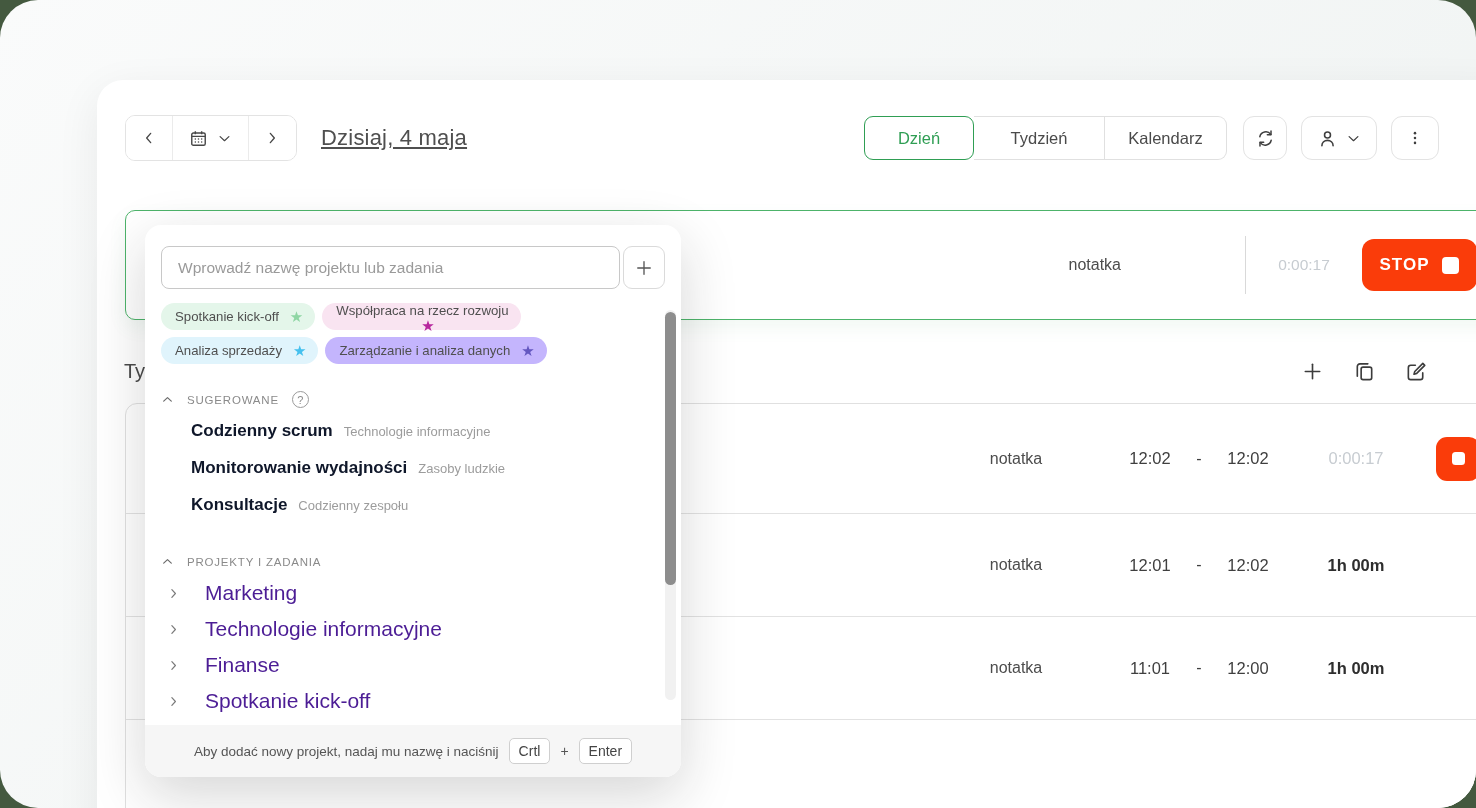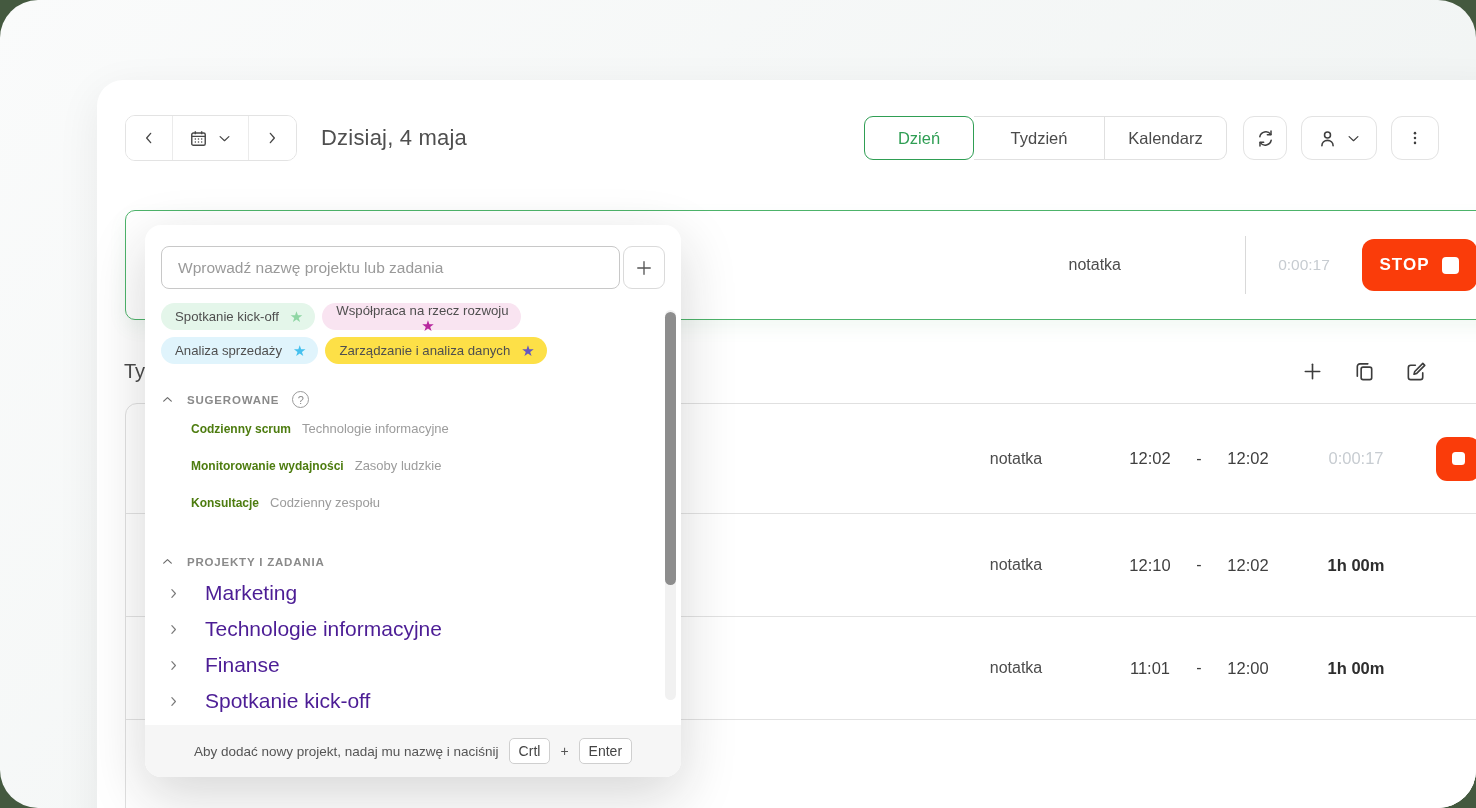--- a/index.html
+++ b/index.html
@@ -16,21 +16,21 @@
   
   .card-header { position: absolute; left: 28px; right: 77px; top: 35px; height: 46px;
                  display: flex; align-items: center; }
   .nav-group { display: flex; width: 172px; height: 46px; border: 1px solid #e3e3e3;
                border-radius: 10px; background: #fff; overflow: hidden; }
   .nav-seg { display: flex; align-items: center; justify-content: center; color: #474747;
              border-right: 1px solid #ebebeb; cursor: pointer; background: #fff; border-top:0; border-bottom:0; border-left:0; }
   .nav-seg:last-child { border-right: 0; }
   .nav-prev, .nav-next { width: 48px; }
   .nav-cal { width: 76px; gap: 9px; }
-  .page-title { margin-left: 24px; font-size: 22px; color: #4f4f4f; letter-spacing: .2px; }
+  .page-title { margin-left: 24px; font-size: 22px; color: #4f4f4f; letter-spacing: .2px; text-decoration: underline; }
   .flex-sp { flex: 1; }
 
   .view-tabs { display: flex; height: 44px; }
   .tab { display: flex; align-items: center; justify-content: center; background: #fff;
          border: 1px solid #e0e0e0; font-size: 16.5px; color: #4a4a4a; cursor: pointer; }
   .tab + .tab { border-left: 0; }
   .tab:first-child { border-radius: 9px 0 0 9px; }
   .tab:last-child  { border-radius: 0 9px 9px 0; }
   .tab.active { border: 1.6px solid #2f9e54; color: #2f9e54; border-radius: 9px; }
   .tab-day { width: 110px; } .tab-week { width: 131px; } .tab-cal { width: 122px; }
@@ -92,27 +92,27 @@
   .dd-input::placeholder { color: #9a9a9a; }
   .dd-add { width: 42px; height: 43px; border: 1px solid #dadada; border-radius: 9px; background: #fff;
             display: flex; align-items: center; justify-content: center; color: #555; cursor: pointer; }
   .dd-tags { margin-top: 14px; display: flex; flex-wrap: wrap; gap: 7px 7px; width: 470px; }
   .tag { height: 27px; display: inline-flex; align-items: center; padding: 0 12px 0 14px;
          border-radius: 13.5px; font-size: 13.2px; color: #4f4f4f; cursor: pointer; }
   .tag .star { margin-left: 11px; font-size: 15px; line-height: 1; }
 
   .dd-sec-h { display: flex; align-items: center; margin-top: 27px; cursor: pointer; }
   .dd-sec-h .chev { color: #6a6a6a; display: flex; }
-  .dd-sec-h .sec-label { margin-left: 13px; font-size: 11.5px; font-weight: 700;
+  .dd-sec-h .sec-label { margin-left: 13px; font-size: 11.5px; font-weight: 400;
                          letter-spacing: .8px; color: #8a8a8a; }
   .qmark { margin-left: 13px; width: 17px; height: 17px; border: 1.3px solid #9b9b9b; border-radius: 50%;
            display: flex; align-items: center; justify-content: center; font-size: 11px; color: #8a8a8a; cursor: pointer; }
 
   .sug-item { margin-left: 30px; margin-top: 13px; height: 24px; display: flex; align-items: baseline; cursor: pointer; }
-  .sug-name { font-size: 12px; font-weight: 600; color: #4d7c0f; }
+  .sug-name { font-size: 17px; font-weight: 600; color: #0f172a; }
   .sug-cat  { margin-left: 11px; font-size: 13px; color: #9c9c9c; }
 
   .proj-item { margin-top: 14px; height: 22px; display: flex; align-items: center; cursor: pointer; }
   .proj-item .chev { margin-left: 6px; color: #7a7a7a; display: flex; }
   .proj-name { margin-left: 25px; font-size: 21px; font-weight: 500; color: #4c1d95; }
   .proj-list { margin-top: 2px; }
 
   .dd-scroll { position: absolute; right: 5px; top: 85px; width: 11px; height: 390px;
                background: #f1f1f1; border-radius: 6px; }
   .dd-thumb  { position: absolute; left: 0; top: 2px; width: 11px; height: 273px;
@@ -261,21 +261,21 @@
           <div class="c-end">12:02</div>
           <div class="c-dur running">0:00:17</div>
           <div class="c-act">
             <button class="row-stop">
               <span class="sq"></span>
             </button>
           </div>
         </div>
         <div class="t-row">
           <div class="c-note">notatka</div>
-          <div class="c-start">12:10</div>
+          <div class="c-start">12:01</div>
           <div class="c-dash">-</div>
           <div class="c-end">12:02</div>
           <div class="c-dur">1h 00m</div>
           <div class="c-act"></div>
         </div>
         <div class="t-row">
           <div class="c-note">notatka</div>
           <div class="c-start">11:01</div>
           <div class="c-dash">-</div>
           <div class="c-end">12:00</div>
@@ -305,21 +305,21 @@
               <span class="star" style="color: rgb(143, 214, 164);">★</span>
             </span>
             <span class="tag" style="background: rgb(249, 228, 241); flex-direction: column;">
               <span>Współpraca na rzecz rozwoju</span>
               <span class="star" style="color: rgb(183, 40, 158);">★</span>
             </span>
             <span class="tag" style="background: rgb(224, 244, 252);">
               <span>Analiza sprzedaży</span>
               <span class="star" style="color: rgb(69, 192, 238);">★</span>
             </span>
-            <span class="tag" style="background: #fde047;">
+            <span class="tag" style="background: #c4b5fd;">
               <span>Zarządzanie i analiza danych</span>
               <span class="star" style="color: rgb(100, 87, 192);">★</span>
             </span>
           </div>
 
           <div class="dd-sec-h">
             <span class="chev">
               <svg class="ic" width="13" height="13" viewBox="0 0 24 24" fill="none" stroke="currentColor" stroke-width="2.2" stroke-linecap="round" stroke-linejoin="round">
                   <polyline points="5 15 12 8.5 19 15"></polyline>
                 </svg>

